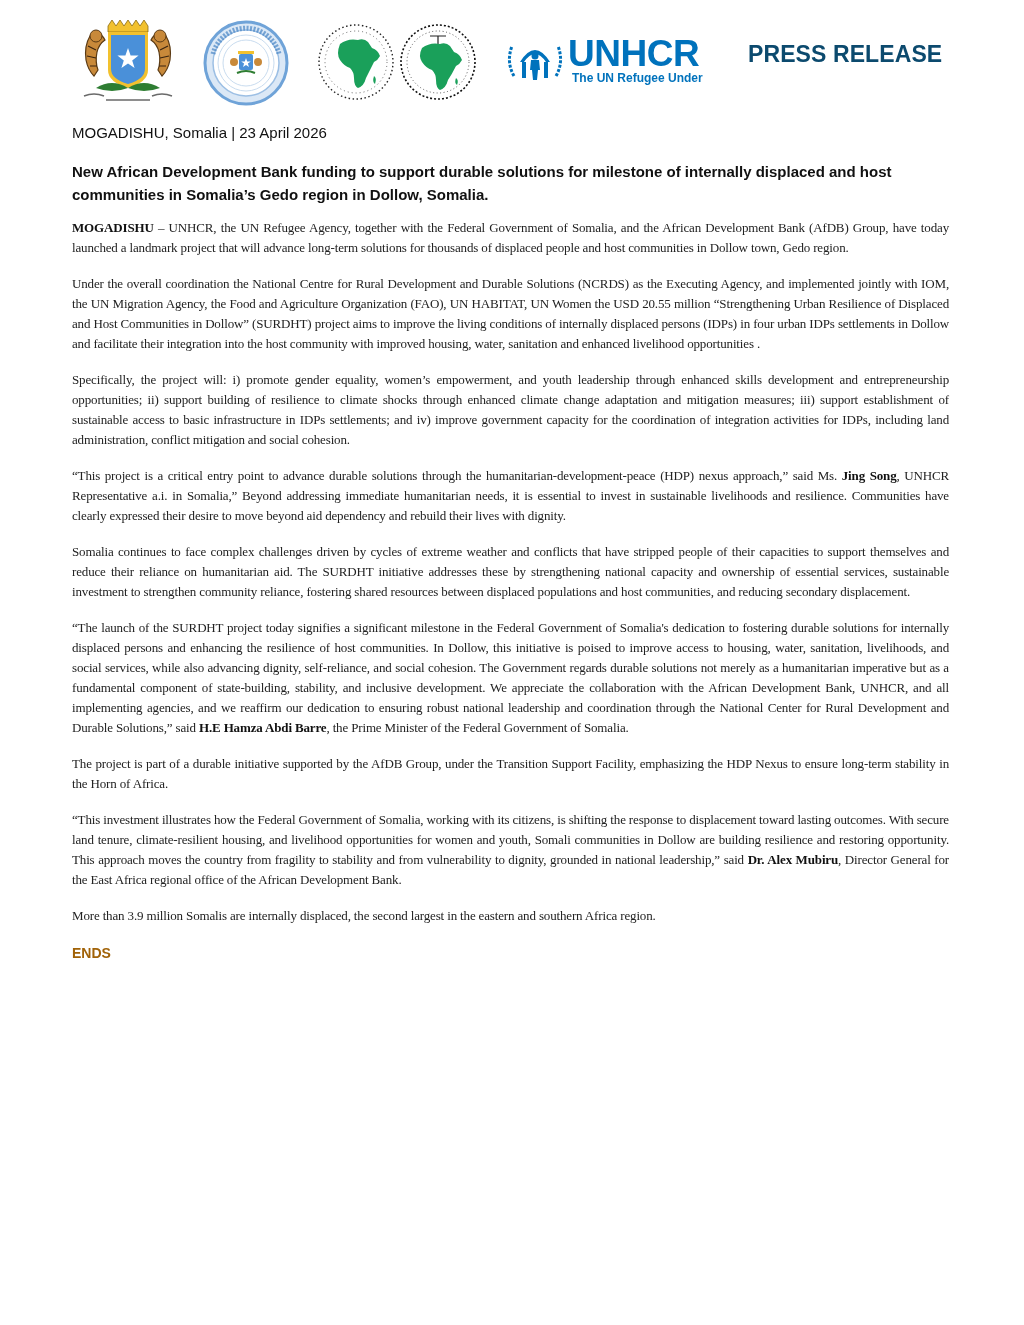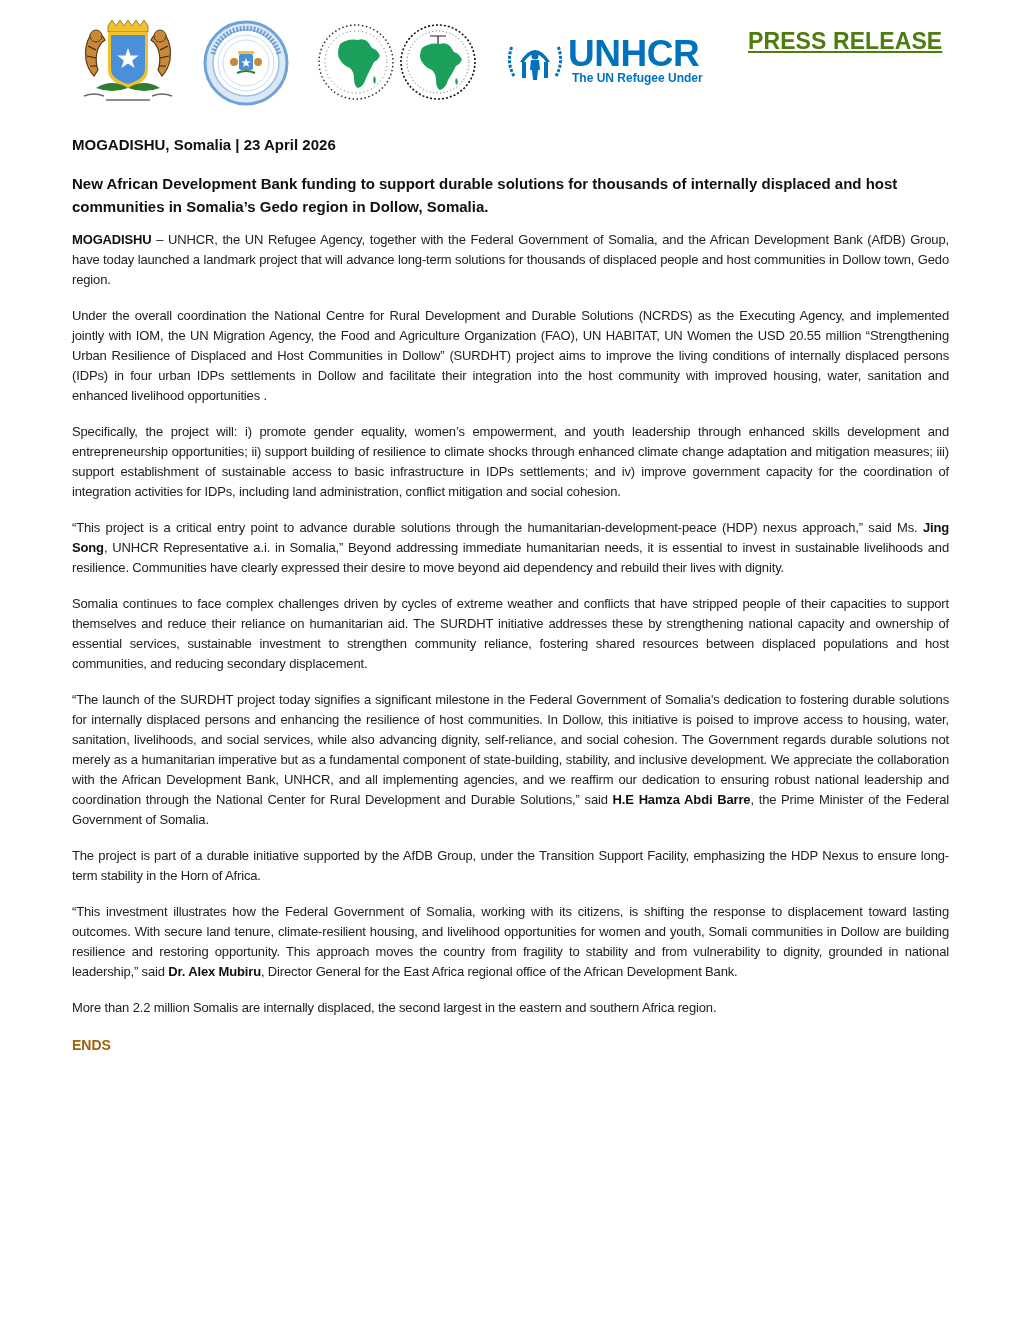--- a/index.html
+++ b/index.html
@@ -9,26 +9,26 @@
   .logo { position: absolute; }
   .logo svg { display: block; }
   #logo-coat { left: 76px; top: 16px; }
   #logo-ncrds { left: 203px; top: 20px; }
   #logo-afdb-1 { left: 316px; top: 22px; }
   #logo-afdb-2 { left: 398px; top: 22px; }
   #logo-unhcr { left: 506px; top: 36px; width: 215px; height: 54px; }
   .unhcr-emblem { position: absolute; left: 0; top: 0; }
   .unhcr-word { position: absolute; left: 62px; top: -2px; font-family: "Liberation Sans", sans-serif; font-weight: bold; font-size: 37px; color: #0072bc; letter-spacing: -0.5px; line-height: 40px; }
   .unhcr-tag { position: absolute; left: 66px; top: 35px; font-family: "Liberation Sans", sans-serif; font-weight: bold; font-size: 12px; color: #0072bc; line-height: 14px; white-space: nowrap; }
-  .press-release { position: absolute; left: 748px; top: 27px; font-weight: bold; font-size: 23px; color: #4d7c0f; letter-spacing: 0.1px; line-height: 28px; white-space: nowrap; text-decoration: underline; }
+  .press-release { position: absolute; left: 748px; top: 40px; font-weight: bold; font-size: 23px; color: #0c4a6e; letter-spacing: 0.1px; line-height: 28px; white-space: nowrap; }
 
   .content { position: absolute; left: 72px; top: 122px; width: 877px; }
-  .dateline { font-weight: bold; font-size: 15px; line-height: 22px; margin: 12px 0 16px 0; color: #111; }
+  .dateline { font-weight: normal; font-size: 15px; line-height: 22px; margin: 0 0 16px 0; color: #111; }
   .headline { font-weight: bold; font-size: 15px; line-height: 23px; margin: 0 0 12px 0; color: #111; }
-  .para { font-size: 13px; line-height: 20px; text-align: justify; margin: 0 0 16px 0; color: #222; letter-spacing: -0.15px; }
+  .para { font-size: 13px; line-height: 20px; text-align: justify; margin: 0 0 16px 0; color: #222; letter-spacing: -0.15px; font-family: Liberation Serif, serif; }
   .para b { color: #111; }
   .ends { font-weight: bold; font-size: 14px; line-height: 22px; margin-top: 8px; color: #a16207; }
 </style>
 </head>
 <body>
 
 <div class="page">
 
   <div class="header">
 
@@ -103,35 +103,35 @@
       </div>
       <div class="unhcr-word">UNHCR</div>
       <div class="unhcr-tag">The UN Refugee Under</div>
     </div>
 
     <div class="press-release">PRESS RELEASE</div>
   </div>
 
   <div class="content">
     <div class="dateline">MOGADISHU, Somalia | 23 April 2026</div>
-    <div class="headline">New African Development Bank funding to support durable solutions for thousands of internally displaced and host communities in Somalia’s Gedo region in Dollow, Somalia.</div>
+    <div class="headline">New African Development Bank funding to support durable solutions for milestone of internally displaced and host communities in Somalia’s Gedo region in Dollow, Somalia.</div>
 
     <p class="para"><b>MOGADISHU</b><span> – UNHCR, the UN Refugee Agency, together with the Federal Government of Somalia, and the African Development Bank (AfDB) Group, have today launched a landmark project that will advance long-term solutions for thousands of displaced people and host communities in Dollow town, Gedo region.</span></p>
 
     <p class="para">Under the overall coordination the National Centre for Rural Development and Durable Solutions (NCRDS) as the Executing Agency, and implemented jointly with IOM, the UN Migration Agency, the Food and Agriculture Organization (FAO), UN HABITAT, UN Women the USD 20.55 million “Strengthening Urban Resilience of Displaced and Host Communities in Dollow” (SURDHT) project aims to improve the living conditions of internally displaced persons (IDPs) in four urban IDPs settlements in Dollow and facilitate their integration into the host community with improved housing, water, sanitation and enhanced livelihood opportunities .</p>
 
     <p class="para">Specifically, the project will: i) promote gender equality, women’s empowerment, and youth leadership through enhanced skills development and entrepreneurship opportunities; ii) support building of resilience to climate shocks through enhanced climate change adaptation and mitigation measures; iii) support establishment of sustainable access to basic infrastructure in IDPs settlements; and iv) improve government capacity for the coordination of integration activities for IDPs, including land administration, conflict mitigation and social cohesion.</p>
 
     <p class="para"><span>“This project is a critical entry point to advance durable solutions through the humanitarian-development-peace (HDP) nexus approach,” said Ms. </span><b>Jing Song</b><span>, UNHCR Representative a.i. in Somalia,” Beyond addressing immediate humanitarian needs, it is essential to invest in sustainable livelihoods and resilience. Communities have clearly expressed their desire to move beyond aid dependency and rebuild their lives with dignity.</span></p>
 
     <p class="para">Somalia continues to face complex challenges driven by cycles of extreme weather and conflicts that have stripped people of their capacities to support themselves and reduce their reliance on humanitarian aid. The SURDHT initiative addresses these by strengthening national capacity and ownership of essential services, sustainable investment to strengthen community reliance, fostering shared resources between displaced populations and host communities, and reducing secondary displacement.</p>
 
     <p class="para"><span>“The launch of the SURDHT project today signifies a significant milestone in the Federal Government of Somalia's dedication to fostering durable solutions for internally displaced persons and enhancing the resilience of host communities. In Dollow, this initiative is poised to improve access to housing, water, sanitation, livelihoods, and social services, while also advancing dignity, self-reliance, and social cohesion. The Government regards durable solutions not merely as a humanitarian imperative but as a fundamental component of state-building, stability, and inclusive development. We appreciate the collaboration with the African Development Bank, UNHCR, and all implementing agencies, and we reaffirm our dedication to ensuring robust national leadership and coordination through the National Center for Rural Development and Durable Solutions,” said </span><b>H.E Hamza Abdi Barre</b><span>, the Prime Minister of the Federal Government of Somalia.</span></p>
 
     <p class="para">The project is part of a durable initiative supported by the AfDB Group, under the Transition Support Facility, emphasizing the HDP Nexus to ensure long-term stability in the Horn of Africa.</p>
 
     <p class="para"><span>“This investment illustrates how the Federal Government of Somalia, working with its citizens, is shifting the response to displacement toward lasting outcomes. With secure land tenure, climate-resilient housing, and livelihood opportunities for women and youth, Somali communities in Dollow are building resilience and restoring opportunity. This approach moves the country from fragility to stability and from vulnerability to dignity, grounded in national leadership,” said </span><b>Dr. Alex Mubiru</b><span>, Director General for the East Africa regional office of the African Development Bank.</span></p>
 
-    <p class="para">More than 2.2 million Somalis are internally displaced, the second largest in the eastern and southern Africa region.</p>
+    <p class="para">More than 3.9 million Somalis are internally displaced, the second largest in the eastern and southern Africa region.</p>
 
     <div class="ends">ENDS</div>
   </div>
 </div>
 
 </body></html>

